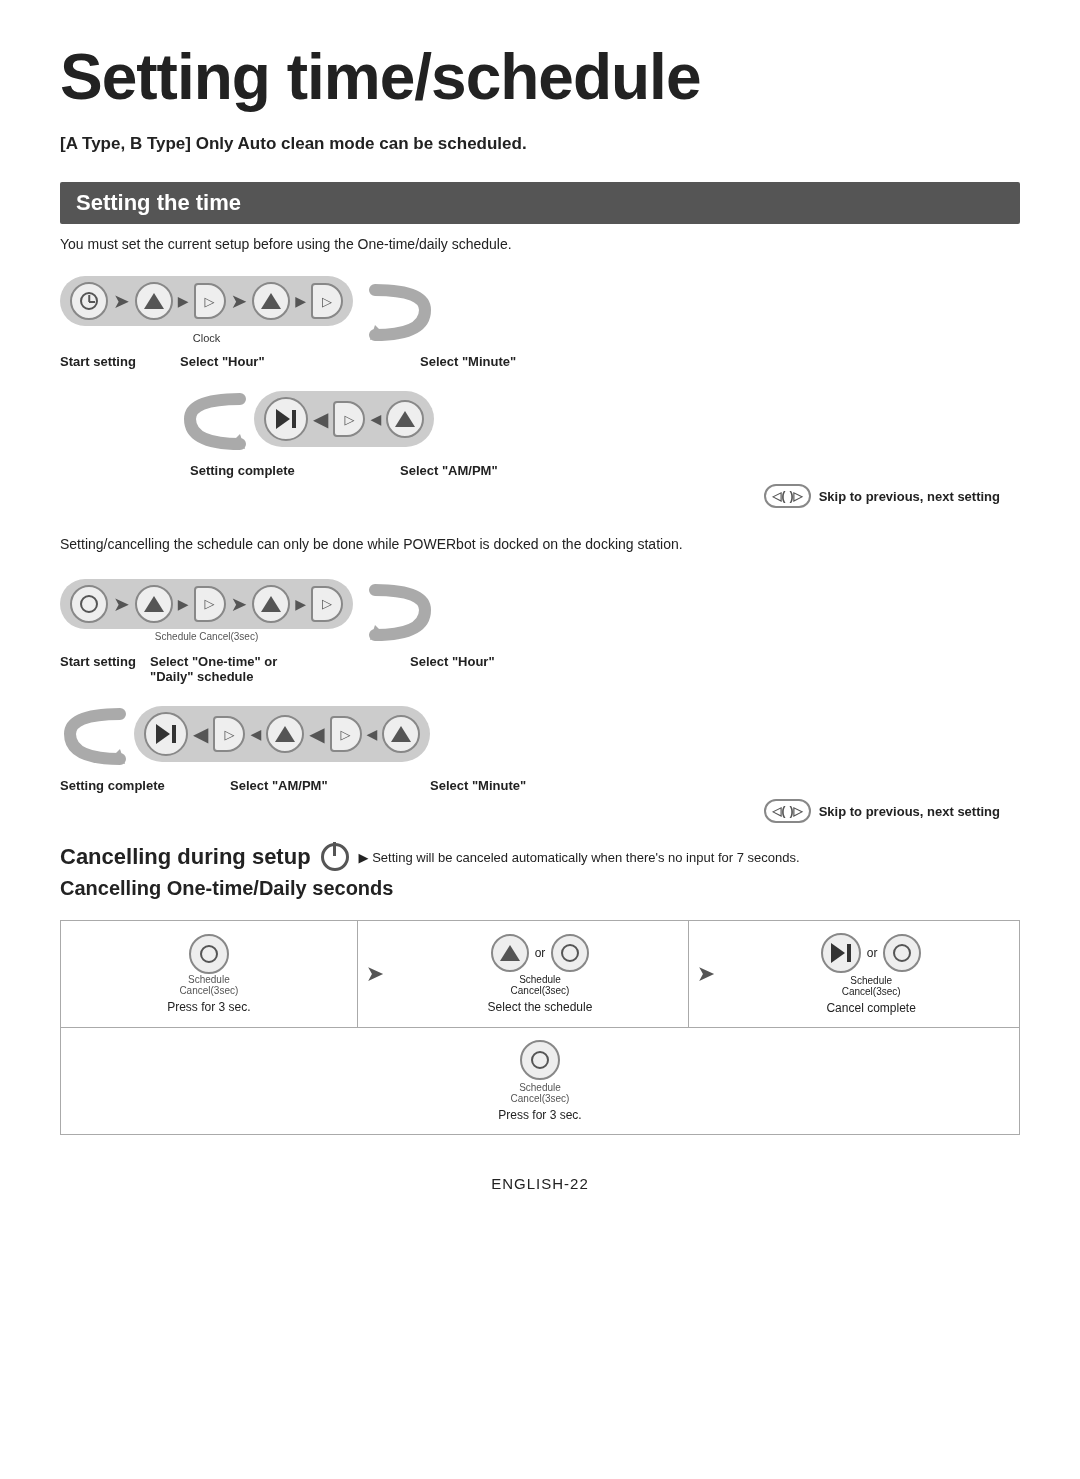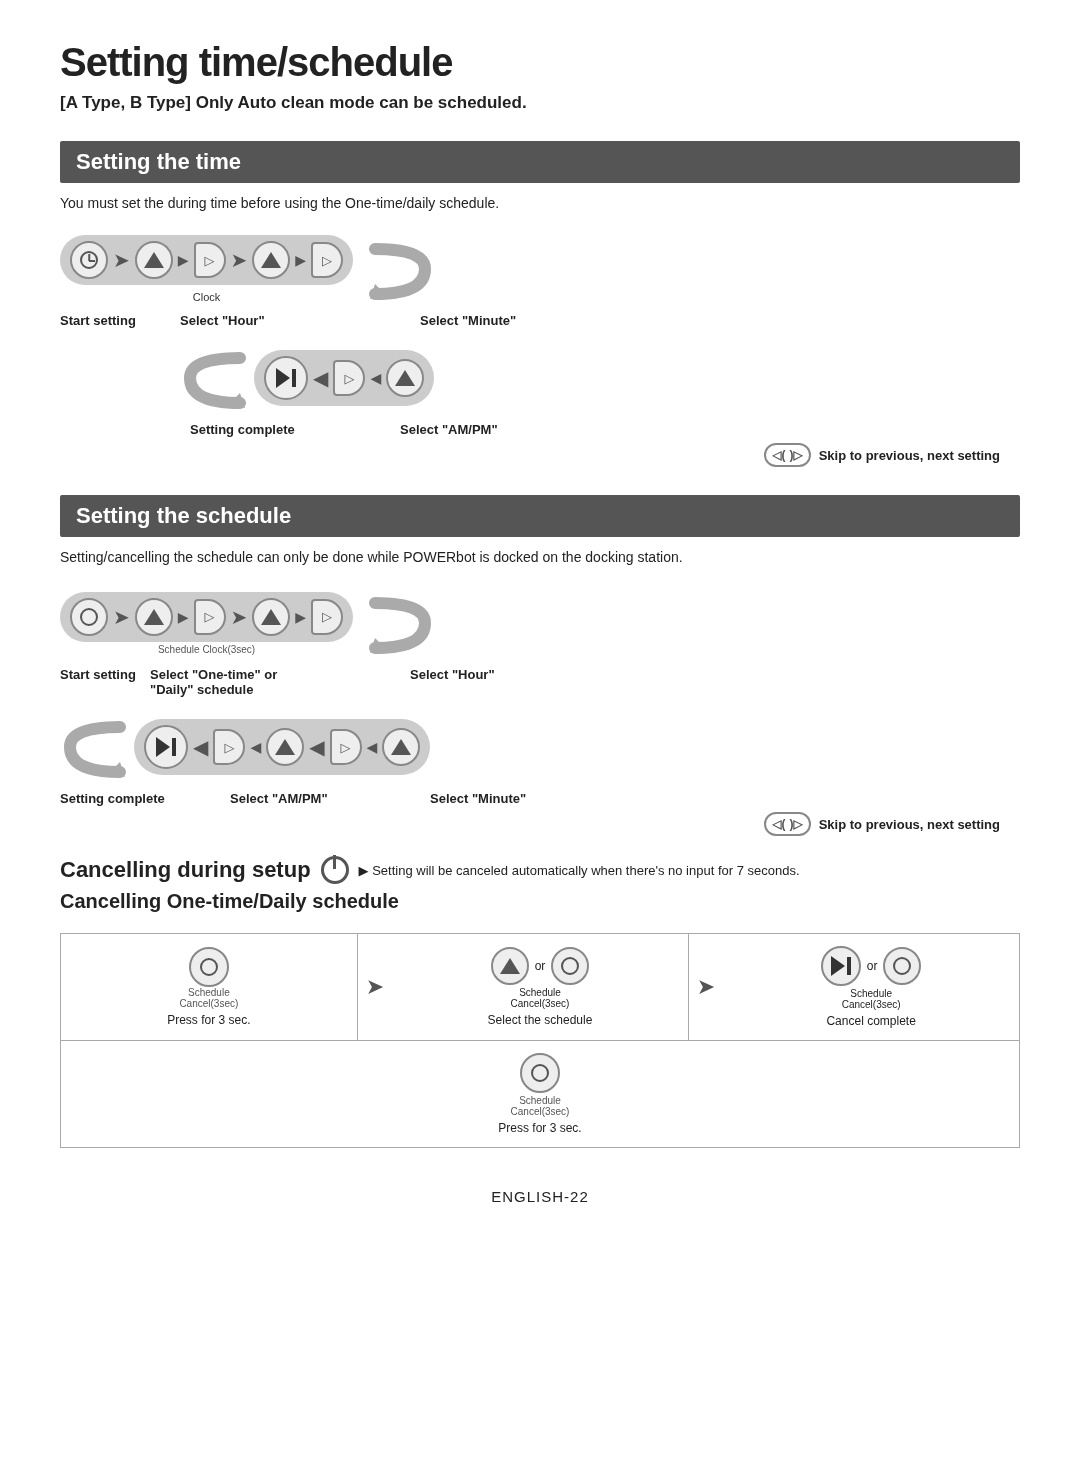--- a/index.html
+++ b/index.html
@@ -5,24 +5,24 @@
     * { box-sizing: border-box; margin: 0; padding: 0; }
     body {
       background: #fff;
       font-family: 'Arial', sans-serif;
       width: 1080px;
       min-height: 1479px;
       padding: 40px 60px;
       color: #222;
     }
     h1 {
-      font-size: 40px;
+      font-size: 64px;
       font-weight: 900;
       letter-spacing: -1px;
-      margin-bottom: 8px;
+      margin-bottom: 20px;
     }
     .subtitle {
       font-size: 17px;
       font-weight: 700;
       margin-bottom: 18px;
     }
     .section-header {
       background: #555;
       color: #fff;
       font-size: 22px;
@@ -198,21 +198,21 @@
     .section-schedule { margin-bottom: 20px; }
   </style>
 </head>
 <body>
 
 <h1>Setting time/schedule</h1>
 <p class="subtitle">[A Type, B Type] Only Auto clean mode can be scheduled.</p>
 
 <div class="section section-time">
   <div class="section-header">Setting the time</div>
-  <p class="section-desc">You must set the during time before using the One-time/daily schedule.</p>
+  <p class="section-desc">You must set the current setup before using the One-time/daily schedule.</p>
 
   <div class="diagram-area">
 
     <div style="display:flex; align-items:center; position:relative;">
 
       <div class="flow-group" style="margin-right:8px;">
         <div class="flow-pill">
           <div class="btn-oval" style="width:38px;height:38px;background:#eee;border:2px solid #888;">
             <div style="width:18px;height:18px;border-radius:50%;border:2px solid #555;position:relative;">
               <div style="position:absolute;width:1.5px;height:7px;background:#555;top:1px;left:50%;transform:translateX(-50%);transform-origin:bottom center;"></div>
@@ -301,21 +301,20 @@
       <div class="skip-btns">
         <span style="font-size:12px;color:#555;">◁(</span>
         <span style="font-size:12px;color:#555;">)▷</span>
       </div>
       <span>Skip to previous, next setting</span>
     </div>
   </div>
 </div>
 
 <div class="section section-schedule">
-  <div class="section-header">Setting the schedule</div>
   <p class="section-desc">Setting/cancelling the schedule can only be done while POWERbot is docked on the docking station.</p>
 
   <div class="diagram-area">
 
     <div style="display:flex; align-items:center; position:relative;">
       <div class="flow-group" style="margin-right:8px;">
         <div class="flow-pill">
 
           <div class="btn-oval" style="width:38px;height:38px;background:#eee;border:2px solid #888;">
             <div style="width:18px;height:18px;border-radius:50%;border:2px solid #555;"></div>
@@ -330,21 +329,21 @@
           </div>
           <span style="font-size:20px;color:#555;">➤</span>
           <div class="btn-oval" style="width:38px;height:38px;">
             <div class="btn-triangle-up"></div>
           </div>
           <span style="font-size:14px;color:#555;">▶</span>
           <div class="btn-oval-wide" style="width:32px;height:36px;border-radius:4px 18px 18px 4px;border:2px solid #888;background:#eee;">
             <span style="font-size:13px;color:#555;">▷</span>
           </div>
         </div>
-        <div style="font-size:10px;color:#555;margin-top:2px;">Schedule Clock(3sec)</div>
+        <div style="font-size:10px;color:#555;margin-top:2px;">Schedule Cancel(3sec)</div>
       </div>
       <svg width="70" height="80" viewBox="0 0 70 80" style="margin-left:4px;">
         <path d="M10,20 Q60,20 60,40 Q60,65 10,65" stroke="#aaa" stroke-width="12" fill="none" stroke-linecap="round"></path>
         <polygon points="10,55 5,70 20,65" fill="#aaa"></polygon>
       </svg>
     </div>
 
     <div style="display:flex; margin-top:4px; margin-bottom:6px;">
       <div style="width:90px; font-size:13px; font-weight:700;">Start setting</div>
       <div style="width:210px; font-size:13px; font-weight:700;">Select "One-time" or<br>"Daily" schedule</div>
@@ -403,21 +402,21 @@
 
 <div class="cancelling-header">
   <span class="cancelling-title">Cancelling during setup</span>
   <div class="power-icon"></div>
   <span class="cancelling-note">
     ▶ <span>Setting will be canceled automatically when there's no input for 7 seconds.</span>
   </span>
 </div>
 
 <div>
-  <div style="font-size:20px;font-weight:900;margin-bottom:8px;">Cancelling One-time/Daily schedule</div>
+  <div style="font-size:20px;font-weight:900;margin-bottom:8px;">Cancelling One-time/Daily seconds</div>
   <div class="cancel-box">
 
     <div class="cancel-row">
 
       <div class="cancel-cell" style="flex:1;">
         <div class="btn-oval" style="width:40px;height:40px;background:#eee;border:2px solid #888;">
           <div style="width:18px;height:18px;border-radius:50%;border:2px solid #555;"></div>
         </div>
         <div style="font-size:10px;color:#555;text-align:center;">Schedule<br>Cancel(3sec)</div>
         <div style="font-size:12px;margin-top:4px;">Press for 3 sec.</div>

